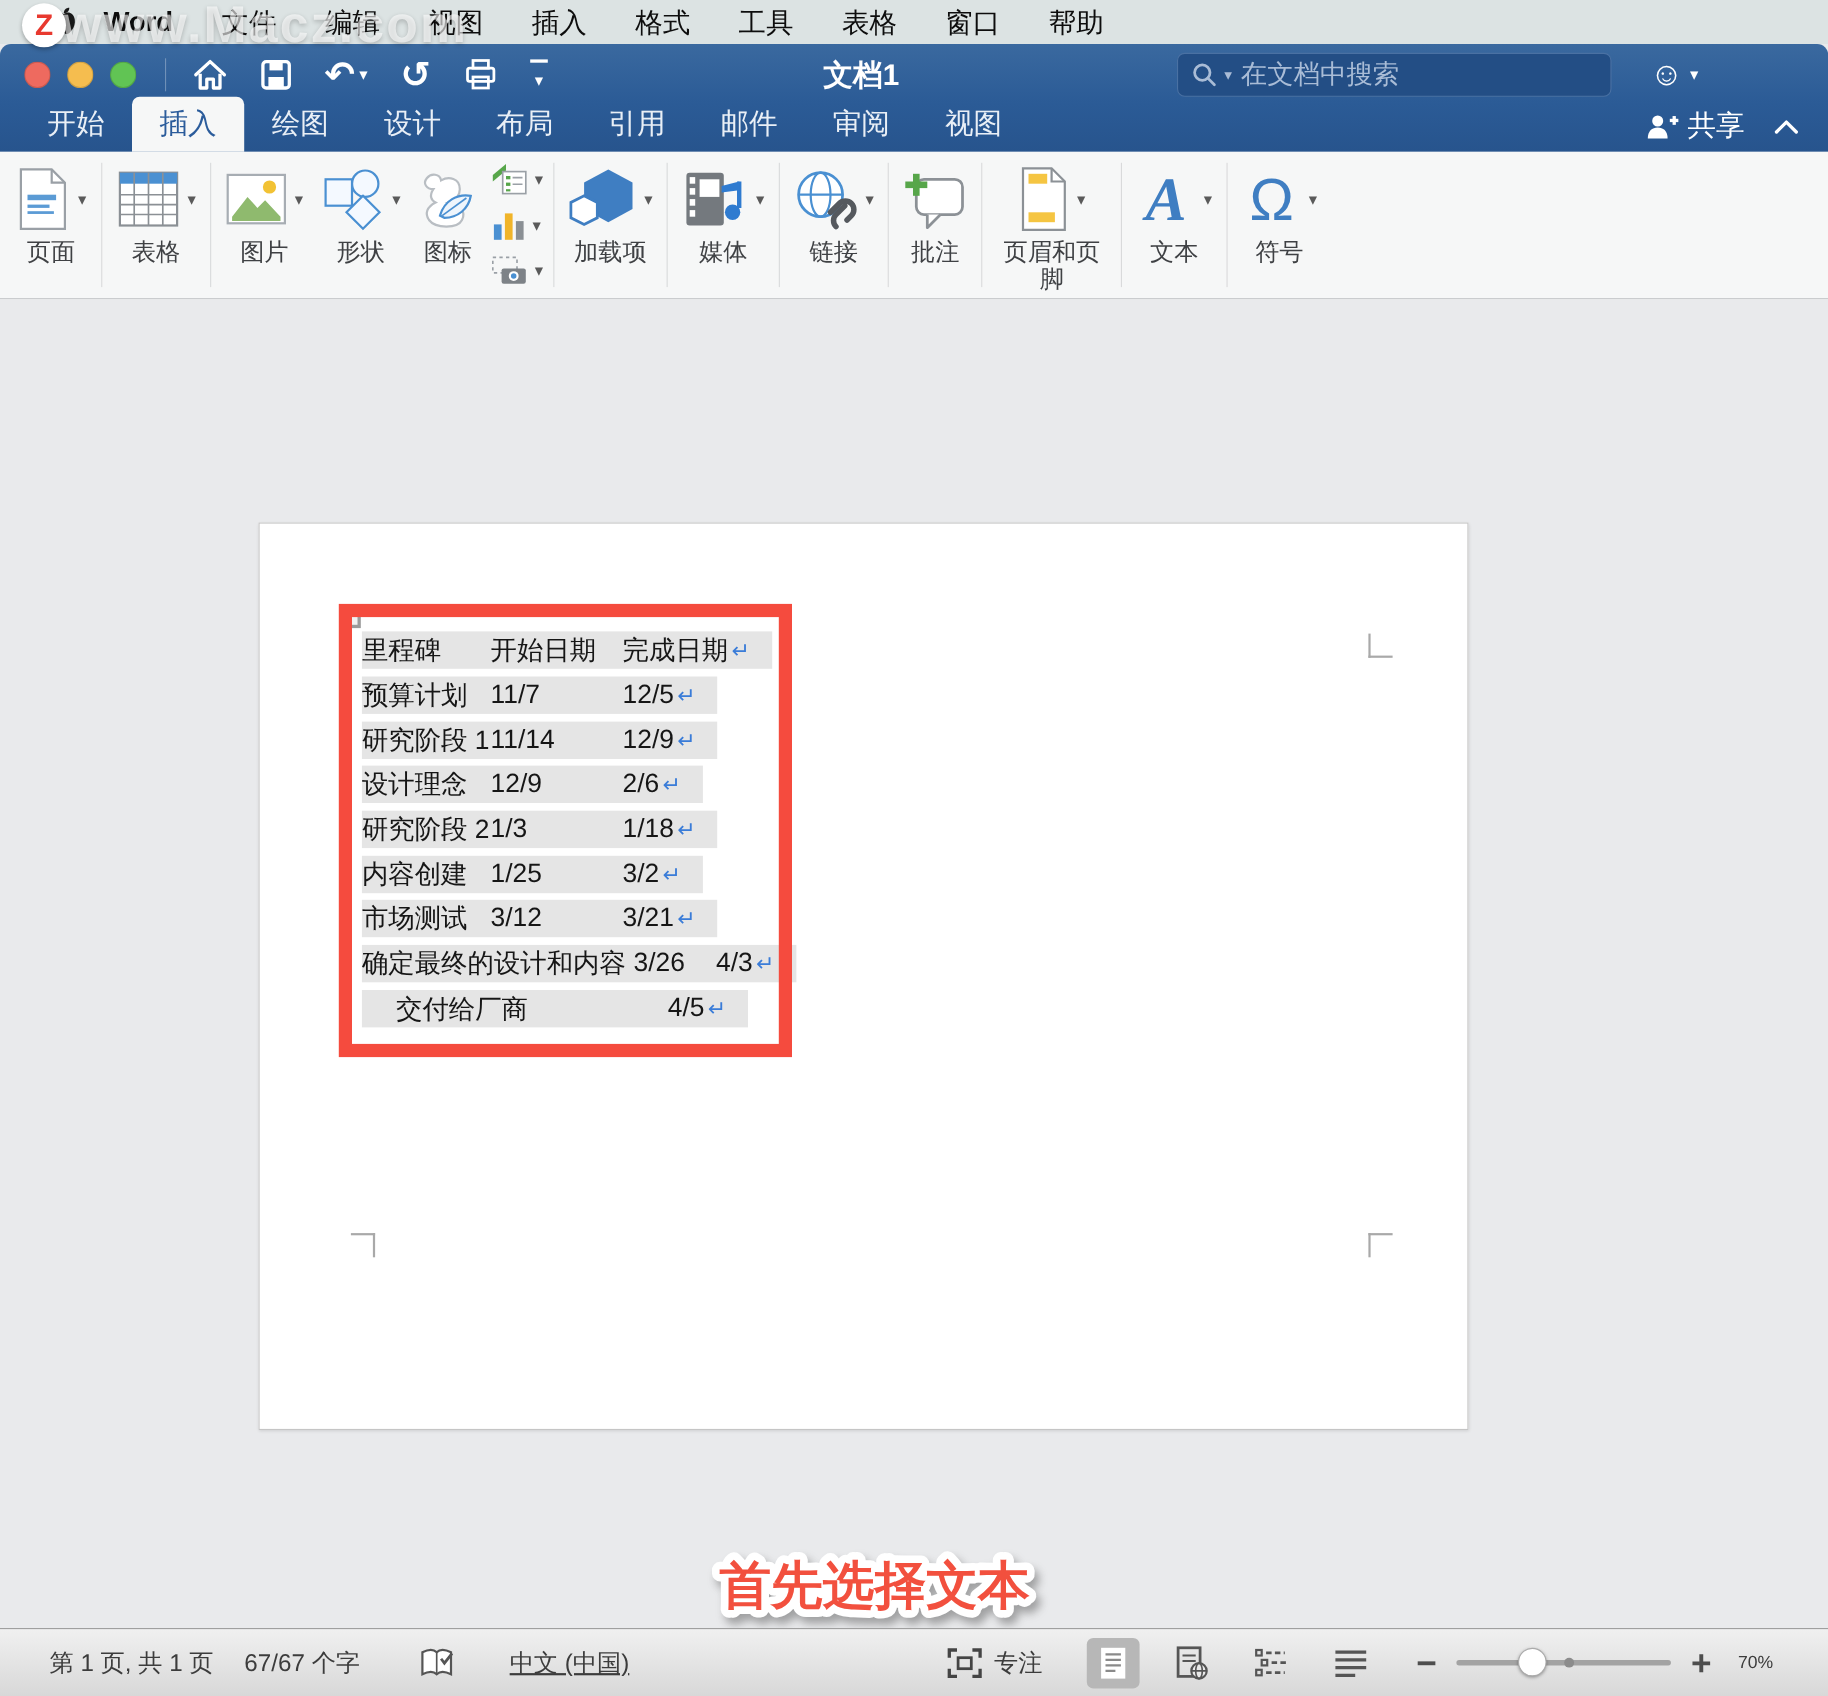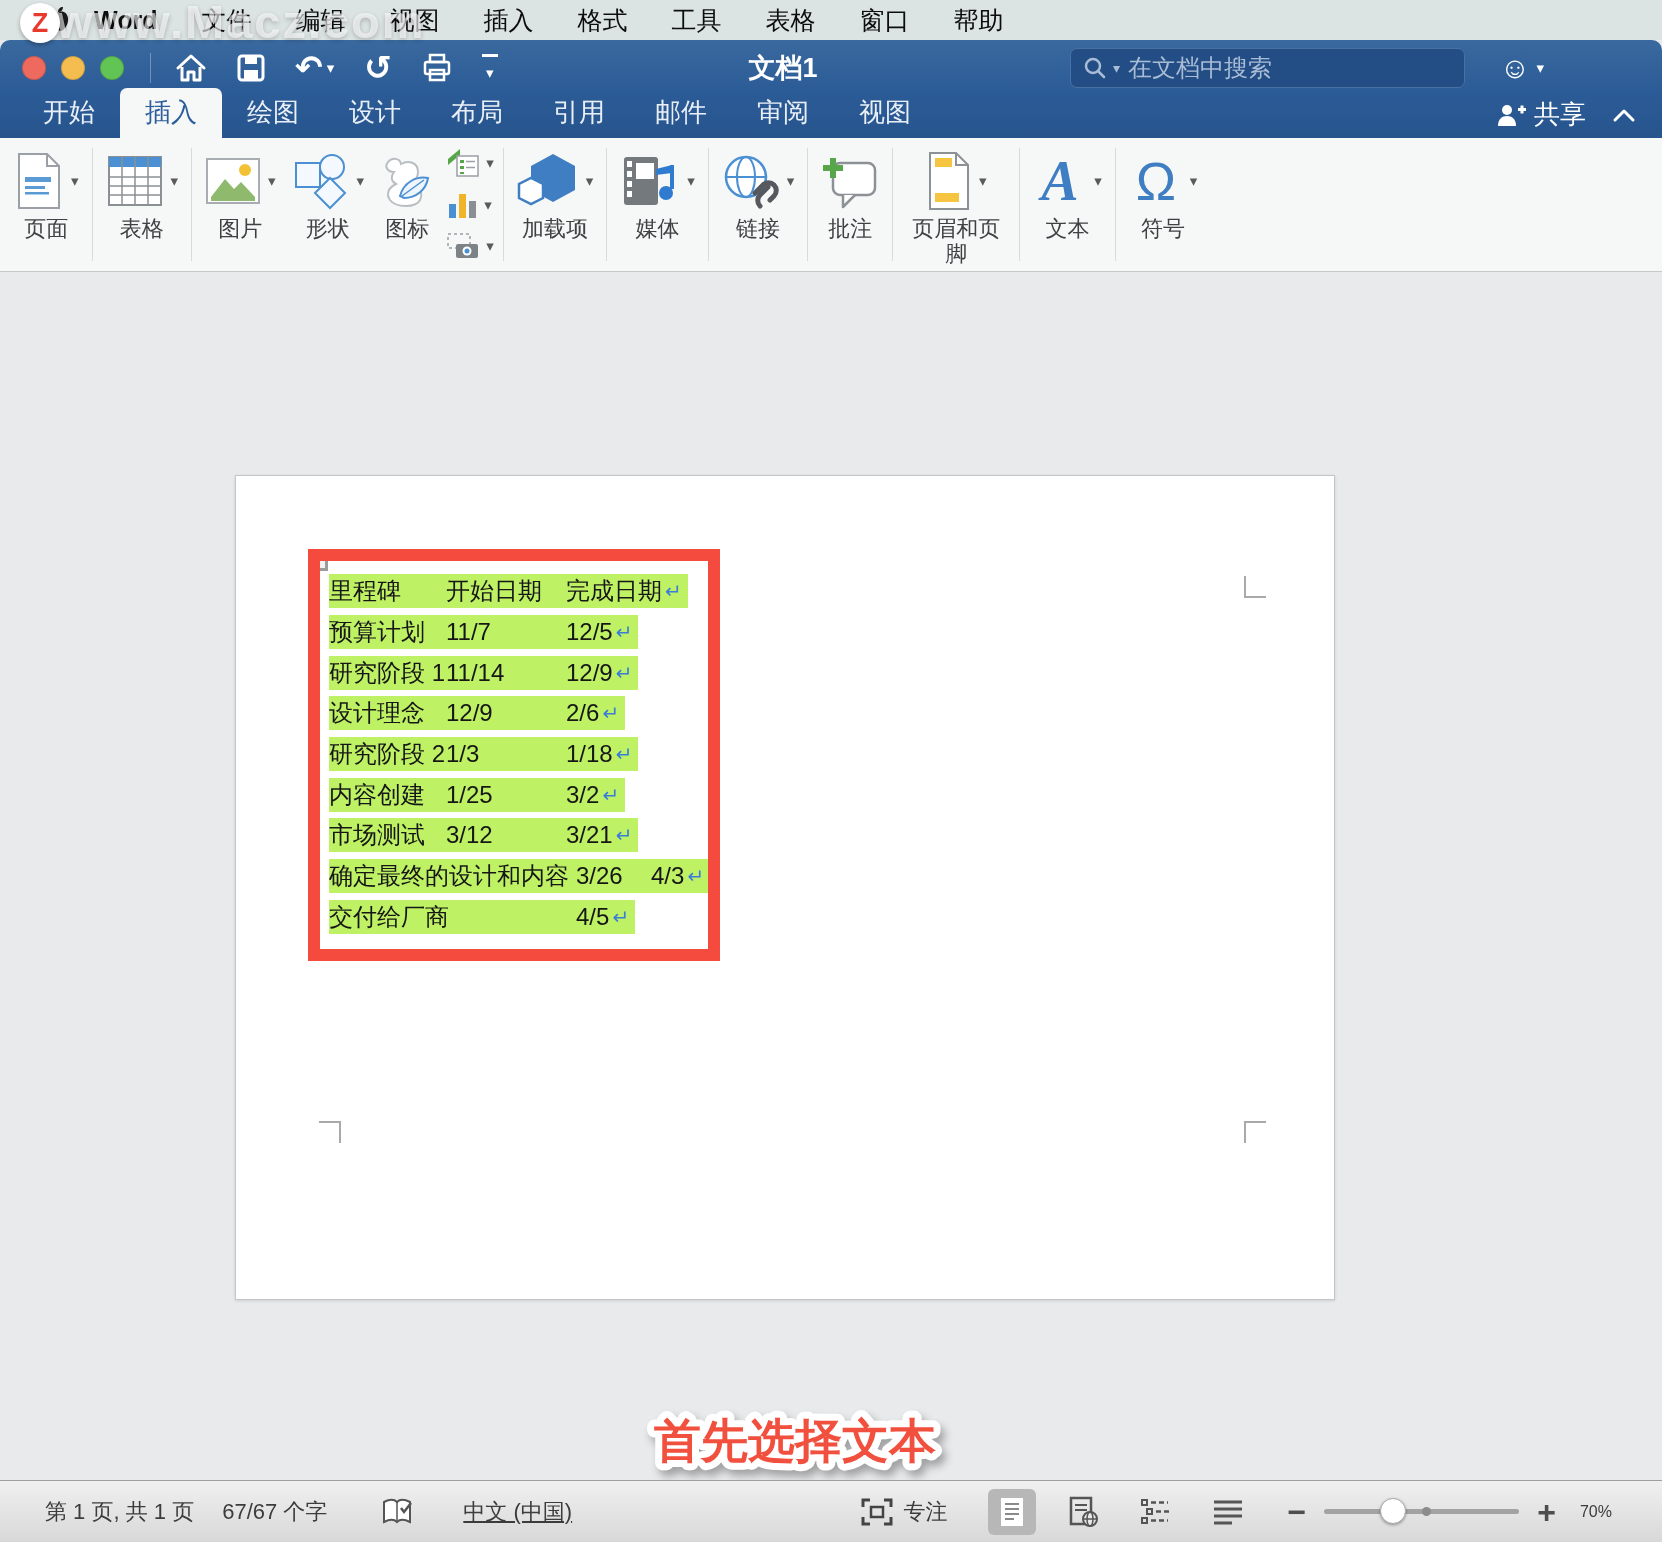--- a/index.html
+++ b/index.html
@@ -112,28 +112,28 @@
   }
   .thandle {
     position:absolute; left:76px; top:79px; width:16px; height:16px;
     border:3px solid #9b9b9b; background:#f2f2f2; z-index:2;
   }
   .redbox {
     position:absolute; left:72px; top:73px; width:412px; height:412px;
     border:12px solid #f54b3e; z-index:3;
   }
   .selrow {
-    position:absolute; left:93px; height:34px; background:#bef264;
+    position:absolute; left:93px; height:34px; background:#e5e5e5;
     display:flex; align-items:center; font-size:24px; color:#161616;
-    padding-right:6px; white-space:nowrap; z-index:1;
+    padding-right:20px; white-space:nowrap; z-index:1;
   }
   .c { display:inline-block; }
   .rw-n .c1 { width:117px; } .rw-n .c2 { width:120px; }
   .rw-w .c1 { width:247px; } .rw-w .c2 { width:75px; }
-  .rw-l .c1 { width:247px; }
+  .rw-l .c1 { width:247px;margin-left:31px; }
   .rmk { color:#3a7cd8; font-size:20px; margin-left:3px; }
   .mark { position:absolute; width:22px; height:22px; border:0 solid #a9a9a9; }
   .mark.tr { left:1008px; top:100px; border-left-width:2px; border-bottom-width:2px; }
   .mark.bl { left:83px;  top:645px; border-right-width:2px; border-top-width:2px; }
   .mark.br { left:1008px; top:645px; border-left-width:2px; border-top-width:2px; }
 
   .caption-svg { position:absolute; left:580px; top:1128px;
     filter:drop-shadow(4px 6px 4px rgba(70,70,70,.45)); }
 
   

